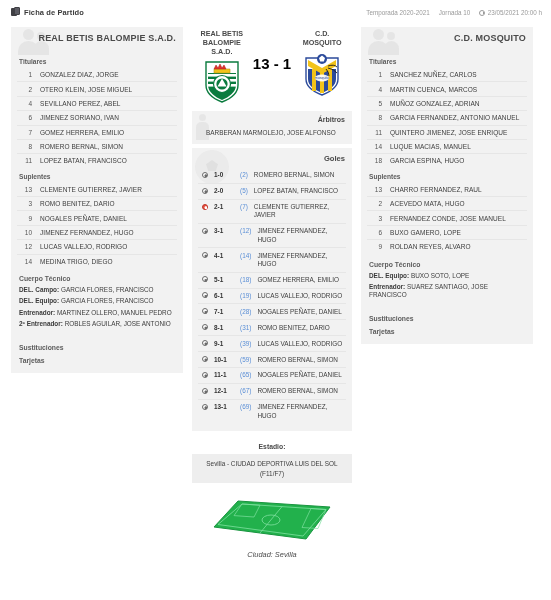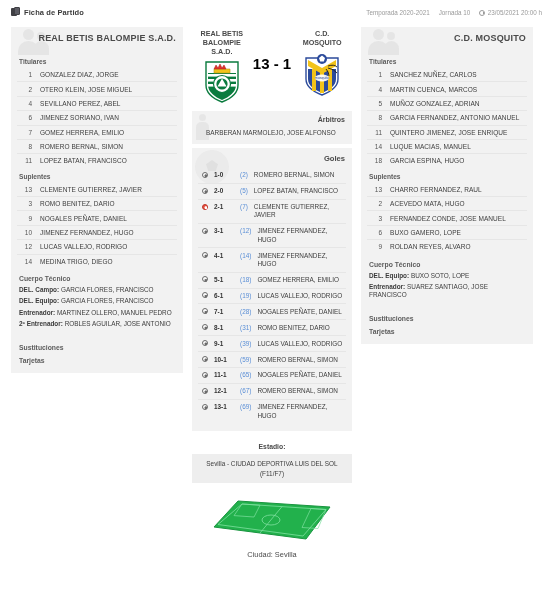--- a/index.html
+++ b/index.html
@@ -123,21 +123,21 @@
   .gsc { font-weight: bold; color: #333; width: 20px; flex: none; }
   .gmin { color: #5b8fd6; flex: none; }
   .gnm { color: #3c3c3c; line-height: 1.3; }
 
   
   .stadium-ttl { text-align: center; font-size: 6.8px; font-weight: bold; color: #4a4a4a;
                  margin-top: 12px; }
   .stadium-box { background: #eeeeee; margin-top: 4px; padding: 5px 6px; text-align: center;
                  font-size: 6.4px; color: #3c3c3c; line-height: 1.45; }
   .pitch-wrap { margin-top: 14px; text-align: center; }
-  .city { text-align: center; font-size: 7.4px; color: #4a4a4a; margin-top: 6px; }
+  .city { text-align: center; font-size: 7.4px; color: #4a4a4a; margin-top: 6px; font-style: italic; }
 </style>
 </head>
 <body>
 
 <div class="page">
 
   <div class="topbar">
     <div class="crumb">
       <span class="doc-icon">
         <span class="b"></span>

